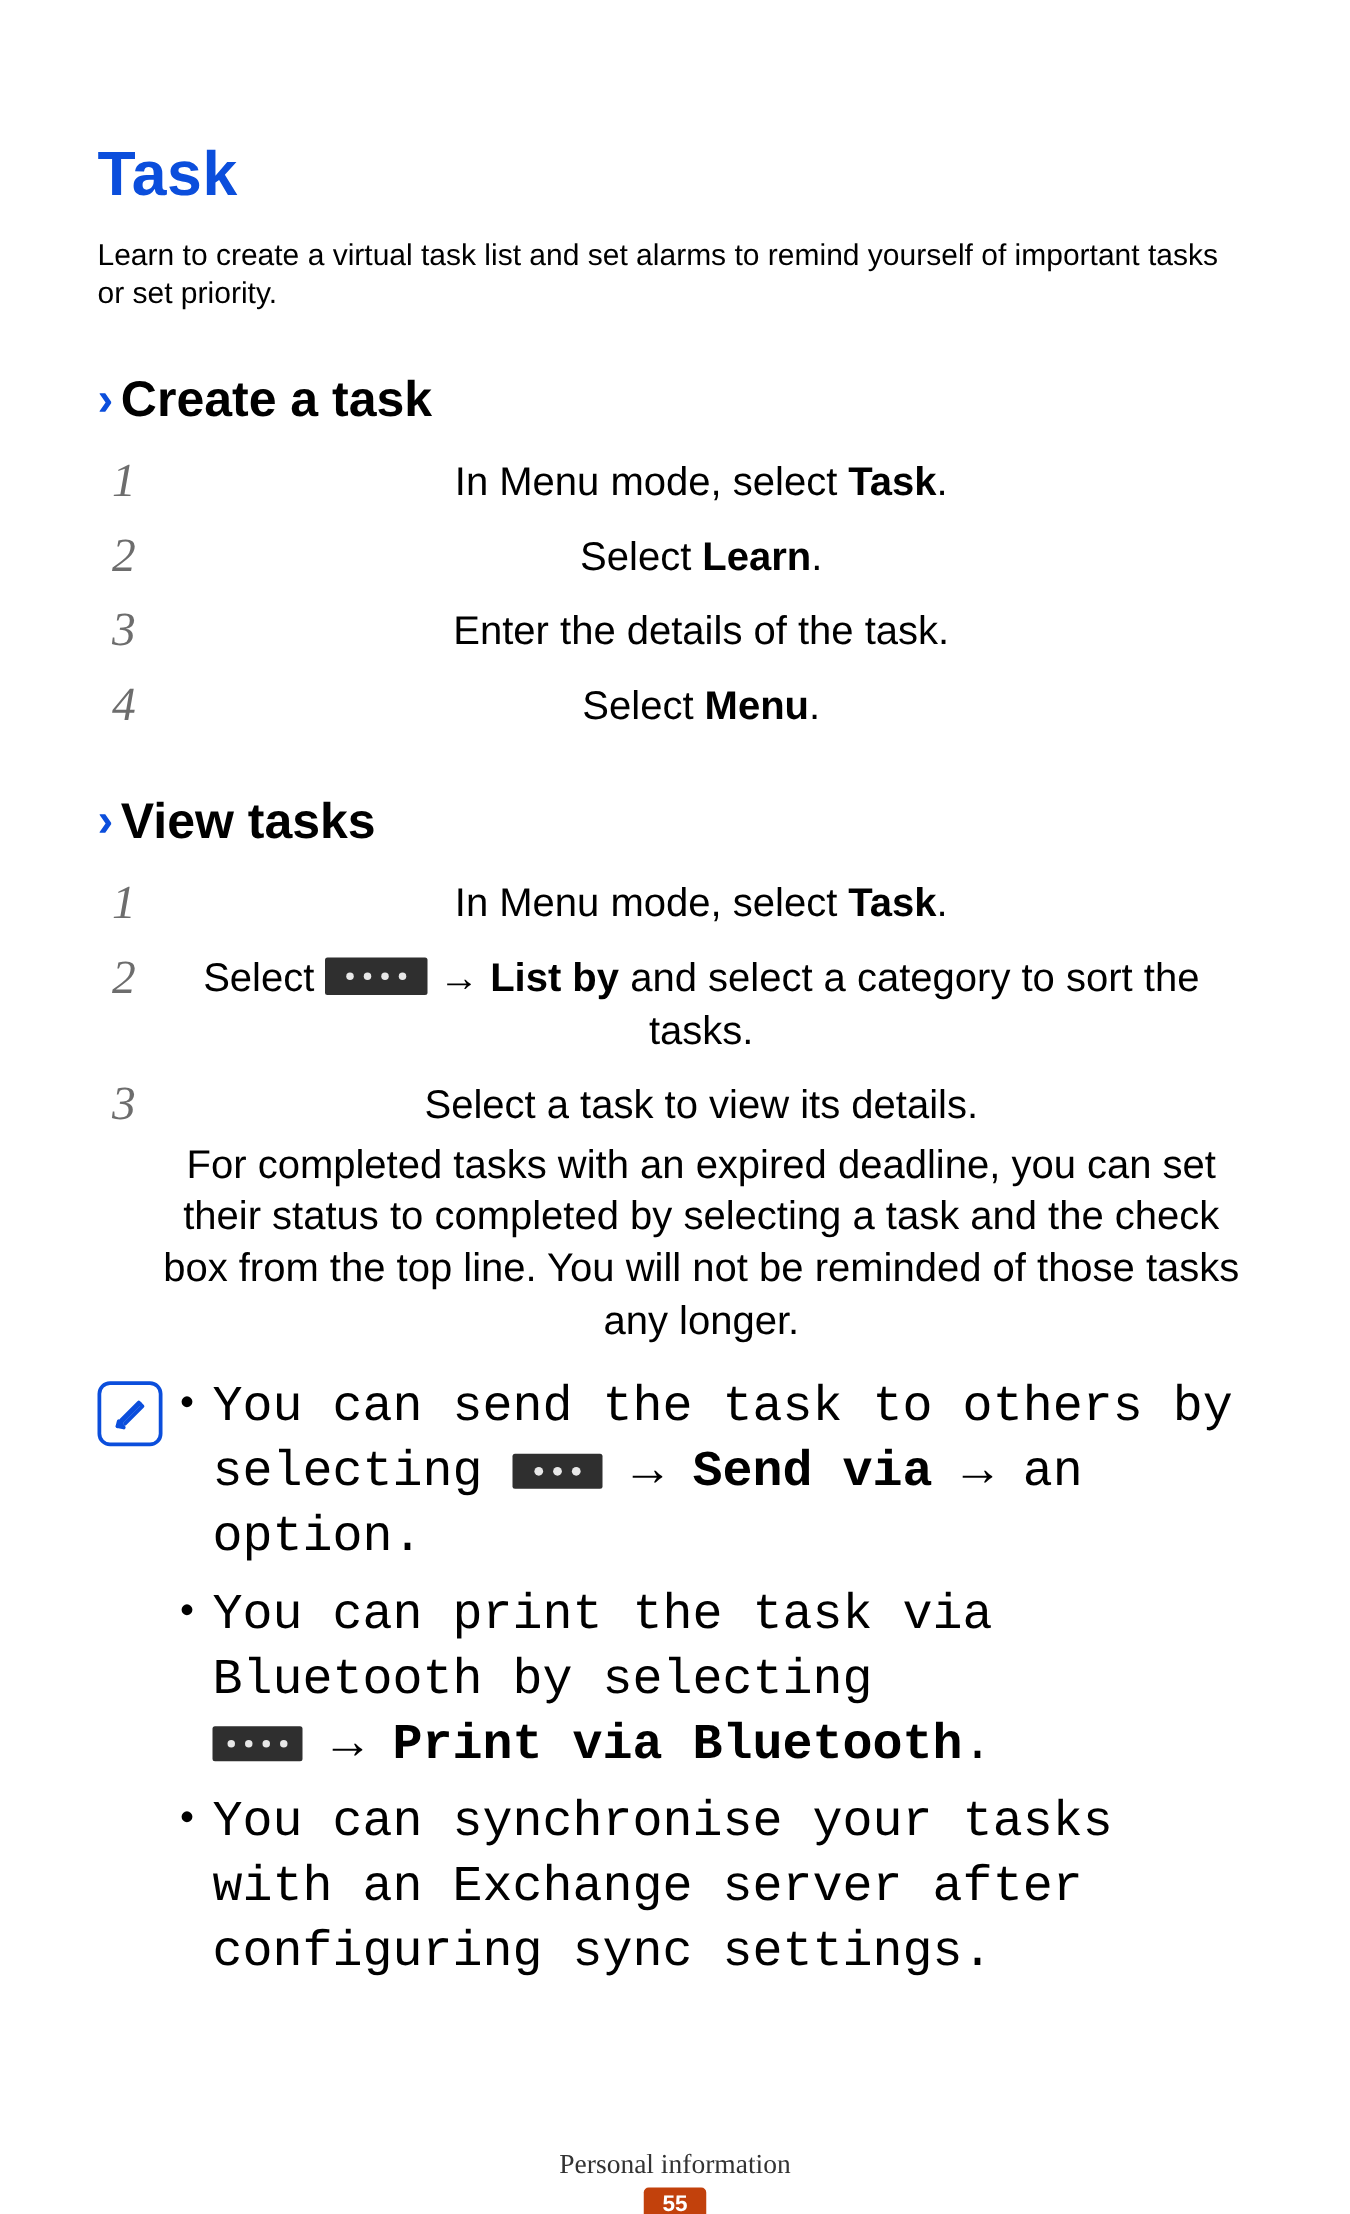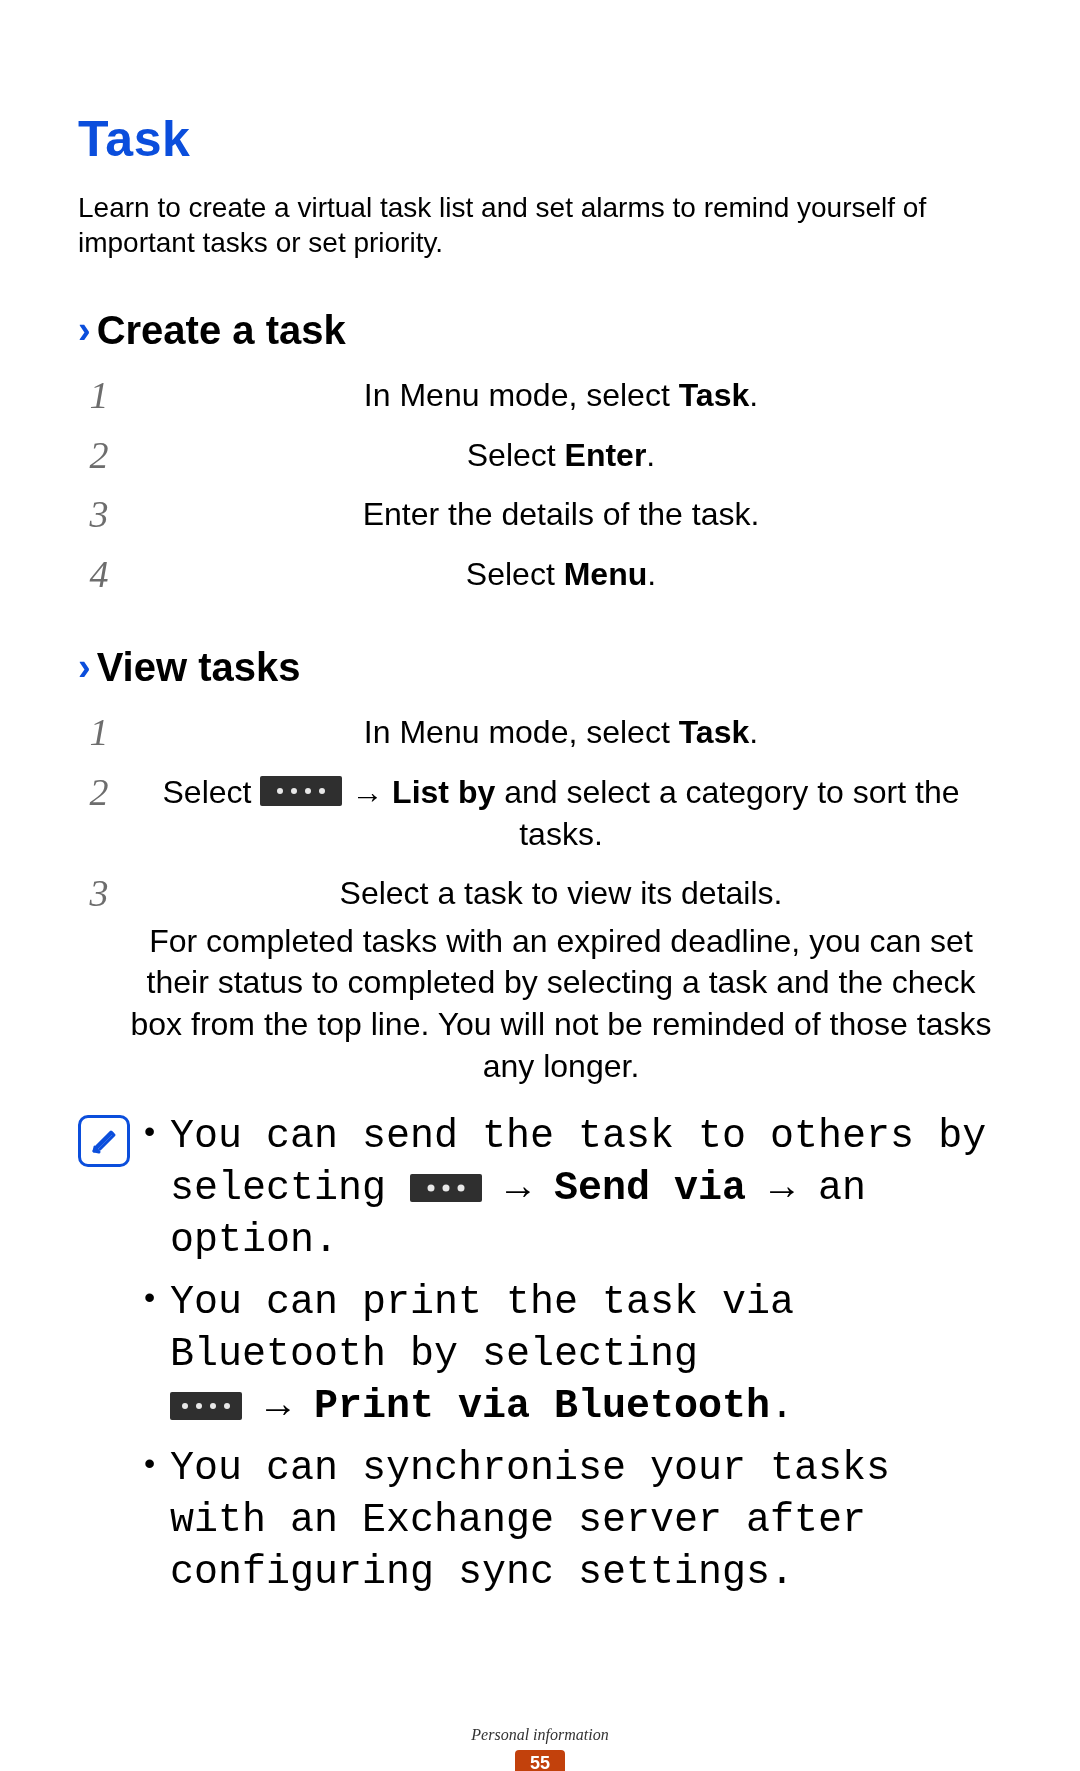--- a/index.html
+++ b/index.html
@@ -19,21 +19,21 @@
     margin-top: 48px;
   }
   .title {
     color: #0b4edc;
     font-size: 50px;
     font-weight: 700;
     letter-spacing: 0.5px;
     margin: 0 0 22px 0;
   }
   .intro {
-    font-size: 28px;
+    font-size: 24px;
     line-height: 1.25;
     margin: 0 0 48px 0;
   }
   .section-heading {
     display: flex;
     align-items: center;
     font-size: 40px;
     font-weight: 700;
     margin: 0 0 22px 0;
   }
@@ -160,23 +160,22 @@
     flex: 1;
   }
   .note-list .li-body p { margin: 0; font-size: 40px; line-height: 1.3; font-family: Liberation Mono, monospace; }
   .footer {
     position: absolute;
     bottom: 42px;
     left: 0; right: 0;
     text-align: center;
   }
   .footer-label {
-    font-style: italic;
     font-family: Georgia, "Times New Roman", serif;
-    font-size: 16px;
+    font-size: 22px;
     color: #333;
     margin-bottom: 6px;
   }
   .page-badge {
     display: inline-block;
     background: #c2410c;
     color: #fff;
     font-size: 18px;
     font-weight: 600;
     padding: 2px 14px;
@@ -205,21 +204,21 @@
       <div class="step-body">
         <p>
           <span>In Menu mode, select </span><span class="bold">Task</span><span>.</span>
         </p>
       </div>
     </li>
     <li>
       <span class="num">2</span>
       <div class="step-body">
         <p>
-          <span>Select </span><span class="bold">Enter</span><span>.</span>
+          <span>Select </span><span class="bold">Learn</span><span>.</span>
         </p>
       </div>
     </li>
     <li>
       <span class="num">3</span>
       <div class="step-body">
         <p>Enter the details of the task.</p>
       </div>
     </li>
     <li>

